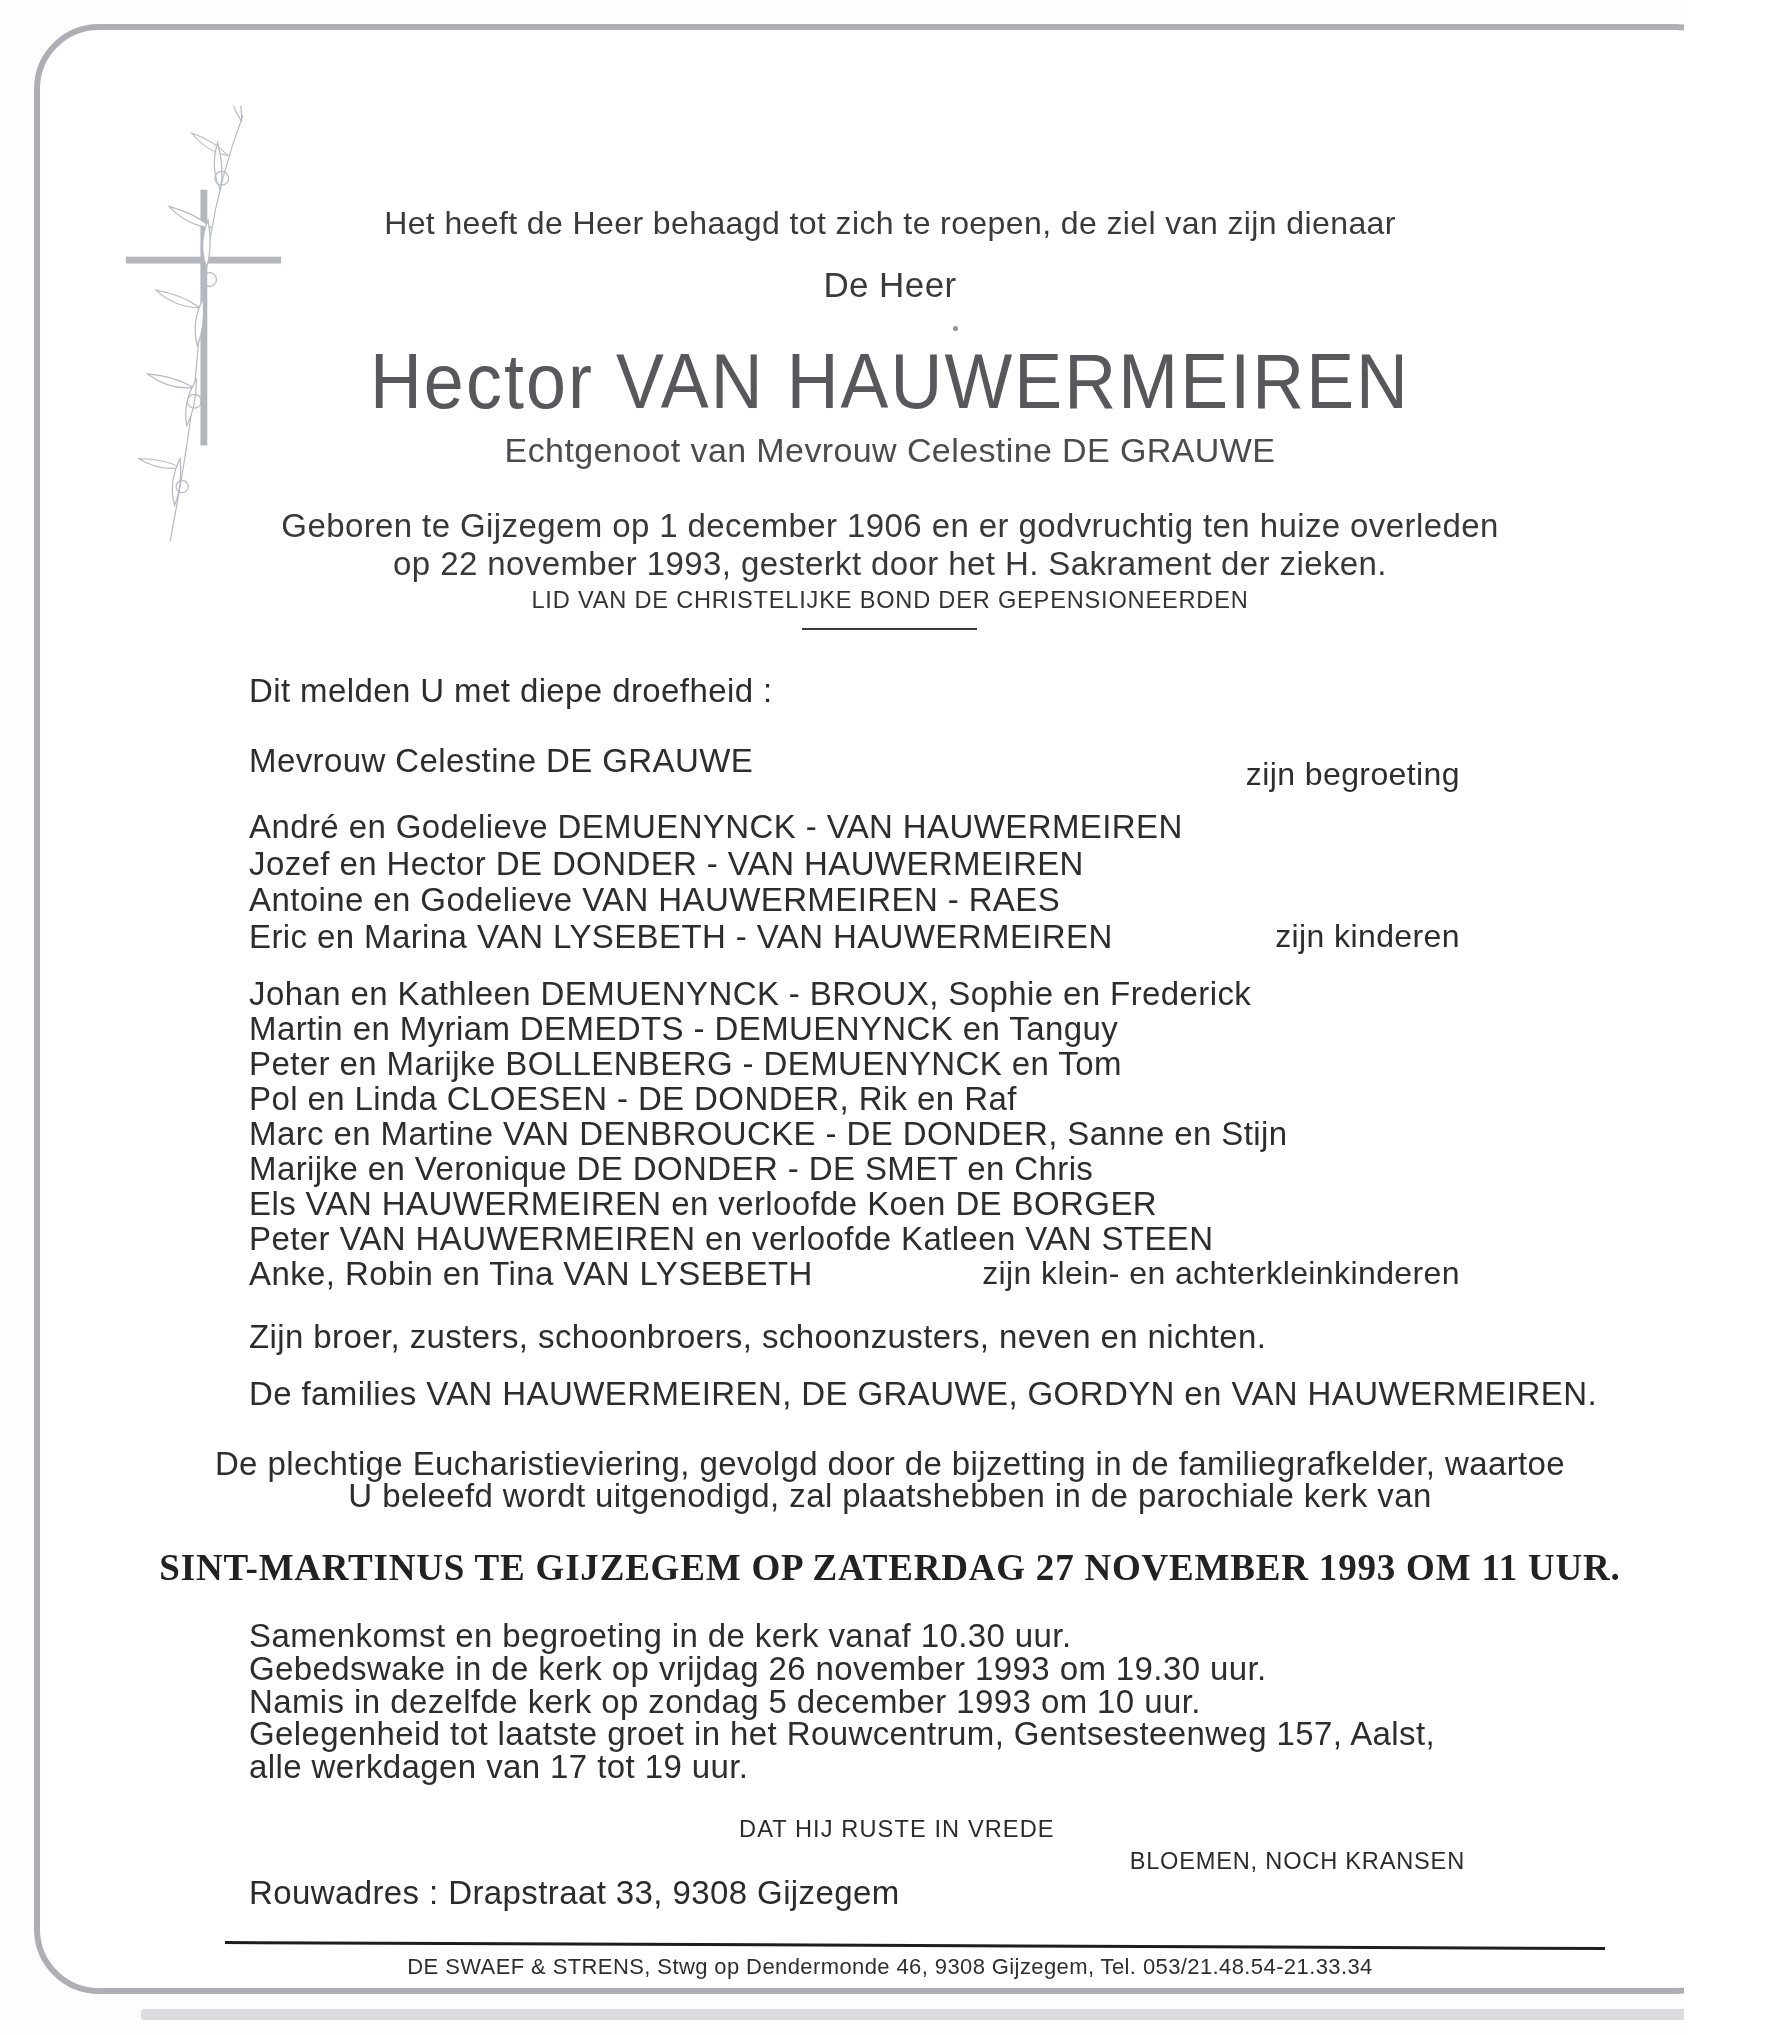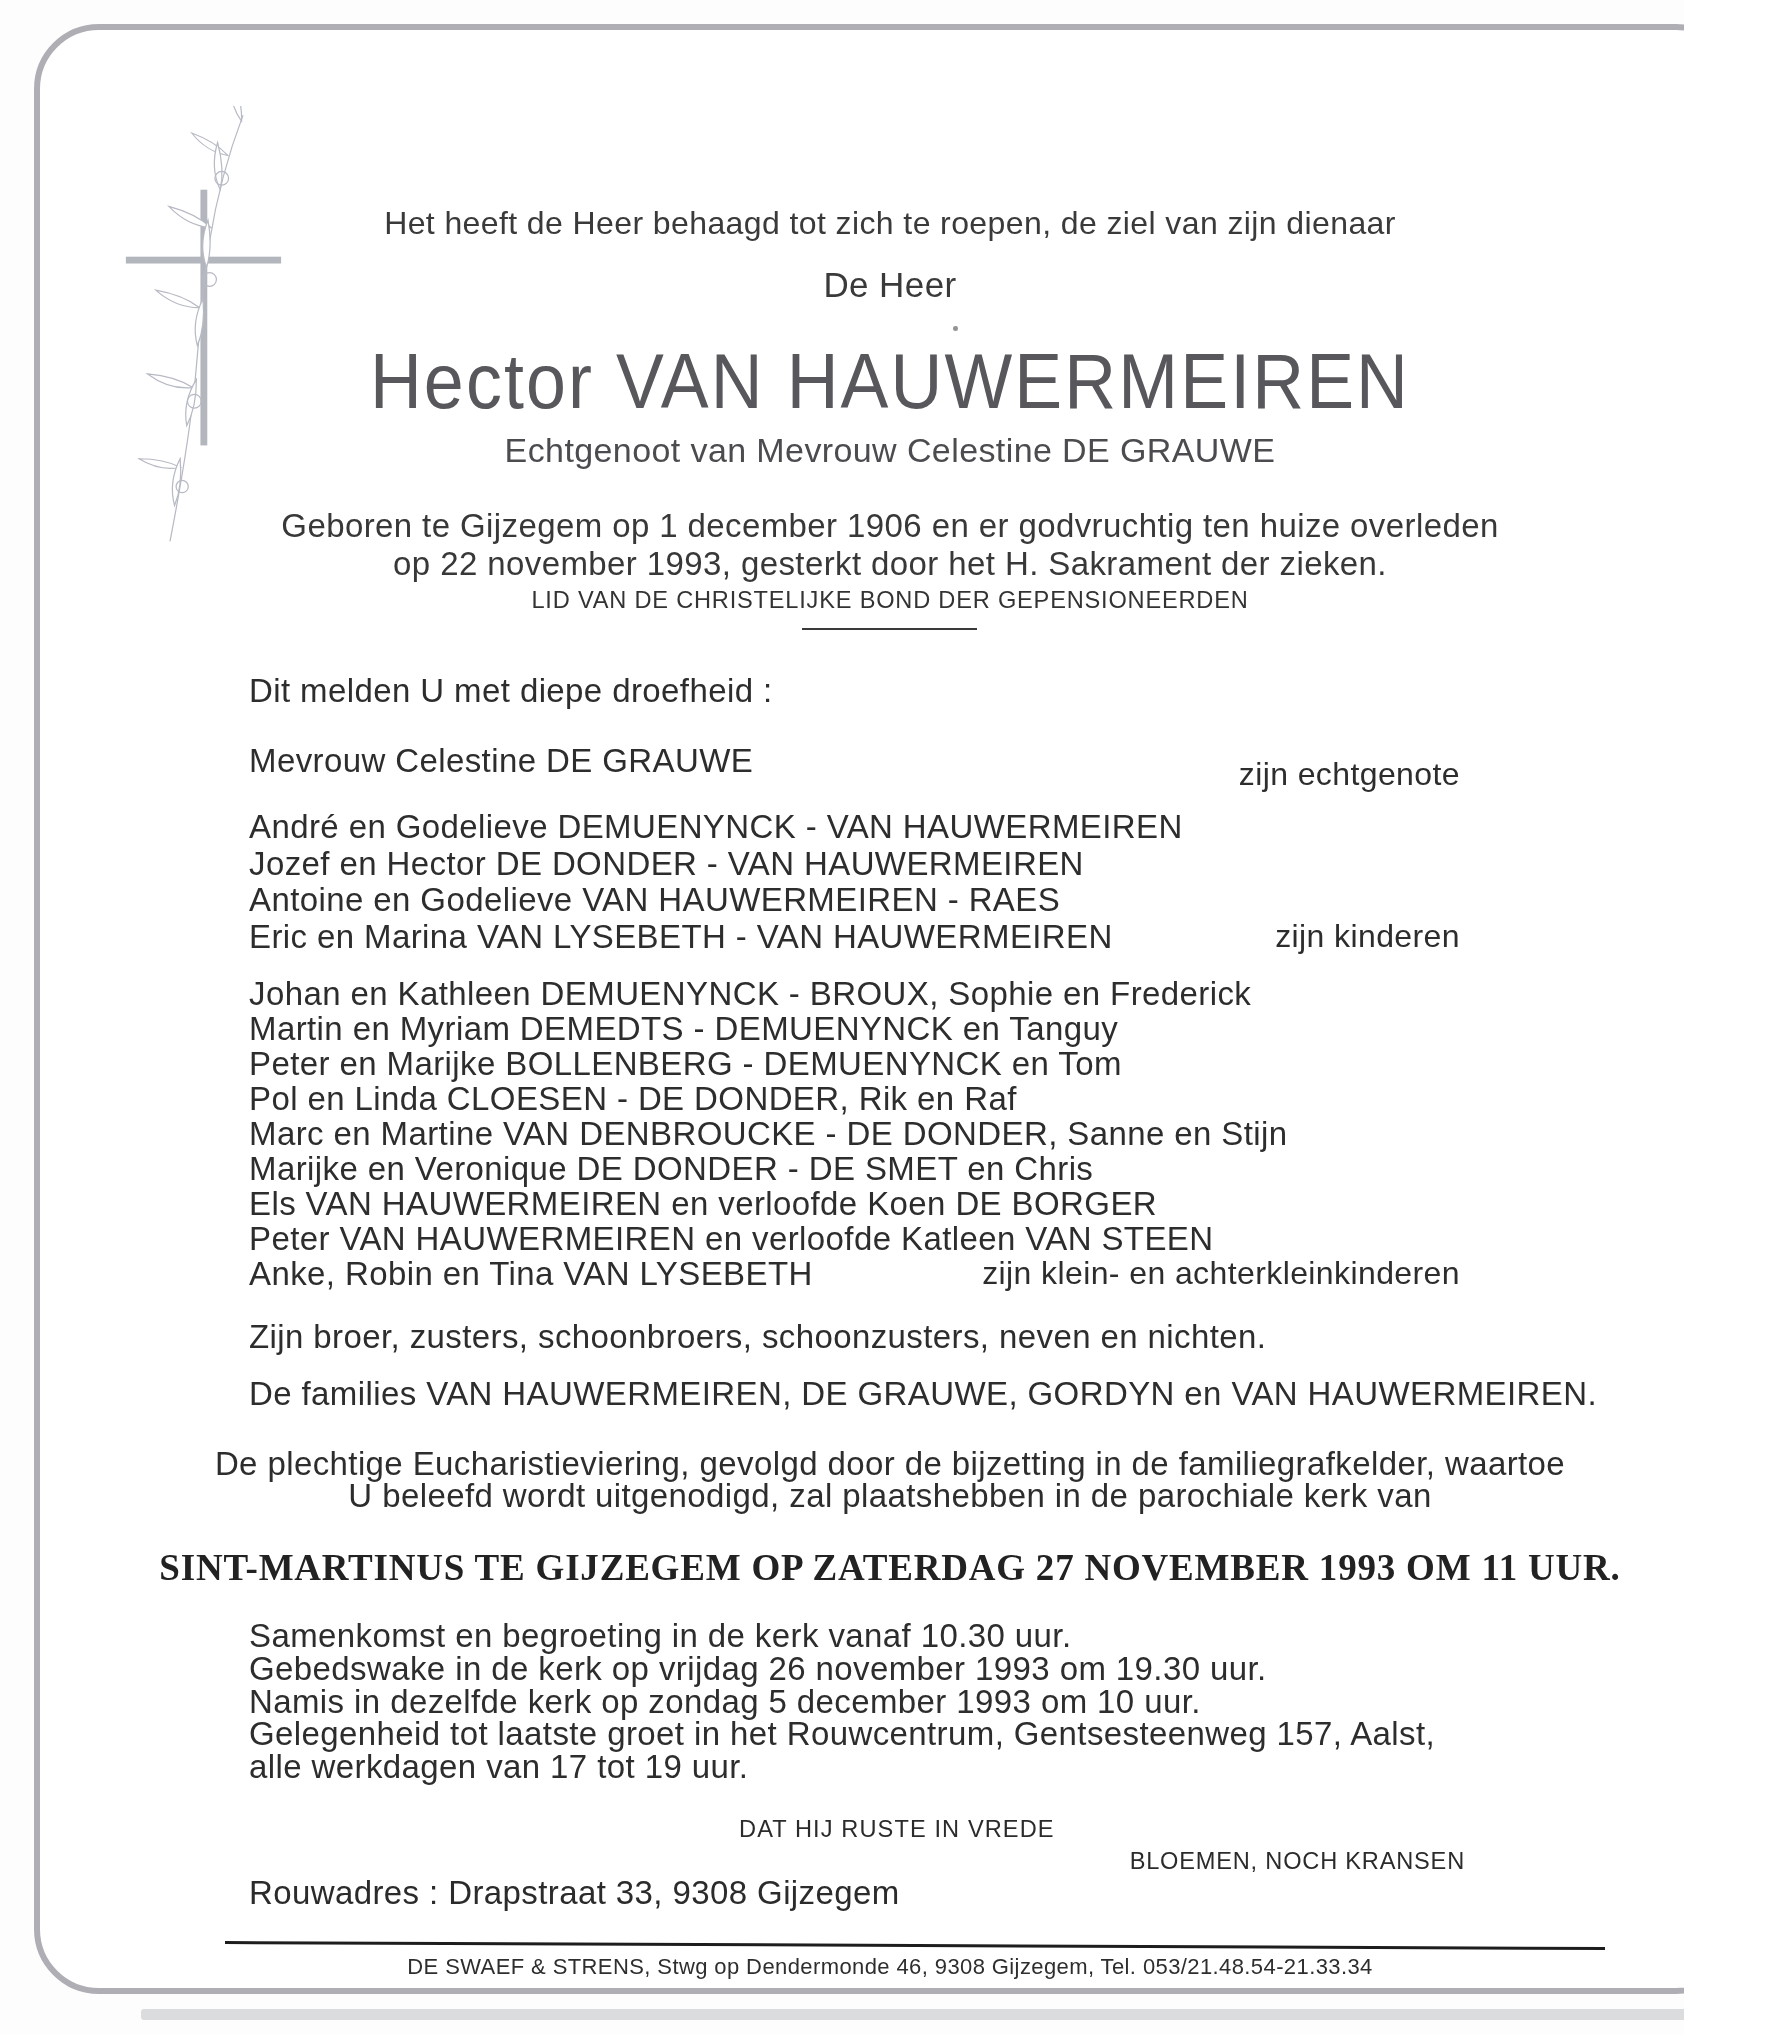--- a/index.html
+++ b/index.html
@@ -102,21 +102,21 @@
   <div class="line center deceased-name" style="top:342px;">Hector VAN HAUWERMEIREN</div>
   <div class="line center spouse" style="top:433px;">Echtgenoot van Mevrouw Celestine DE GRAUWE</div>
   <div class="line center born" style="top:509px;">Geboren te Gijzegem op 1 december 1906 en er godvruchtig ten huize overleden</div>
   <div class="line center born" style="top:547px;">op 22 november 1993, gesterkt door het H. Sakrament der zieken.</div>
   <div class="line center membership" style="top:589px;">LID VAN DE CHRISTELIJKE BOND DER GEPENSIONEERDEN</div>
   <div class="divider"></div>
 
   <div class="line left-col" style="top:674px;">Dit melden U met diepe droefheid :</div>
 
   <div class="line left-col" style="top:744px;">Mevrouw Celestine DE GRAUWE</div>
-  <div class="line right-label" style="top:758px;">zijn echtgenote</div>
+  <div class="line right-label" style="top:758px;">zijn begroeting</div>
 
   <div class="line left-col" style="top:810px;">André en Godelieve DEMUENYNCK - VAN HAUWERMEIREN</div>
   <div class="line left-col" style="top:847px;">Jozef en Hector DE DONDER - VAN HAUWERMEIREN</div>
   <div class="line left-col" style="top:883px;">Antoine en Godelieve VAN HAUWERMEIREN - RAES</div>
   <div class="line left-col" style="top:920px;">Eric en Marina VAN LYSEBETH - VAN HAUWERMEIREN</div>
   <div class="line right-label" style="top:920px;">zijn kinderen</div>
 
   <div class="line left-col" style="top:977px;">Johan en Kathleen DEMUENYNCK - BROUX, Sophie en Frederick</div>
   <div class="line left-col" style="top:1012px;">Martin en Myriam DEMEDTS - DEMUENYNCK en Tanguy</div>
   <div class="line left-col" style="top:1047px;">Peter en Marijke BOLLENBERG - DEMUENYNCK en Tom</div>

